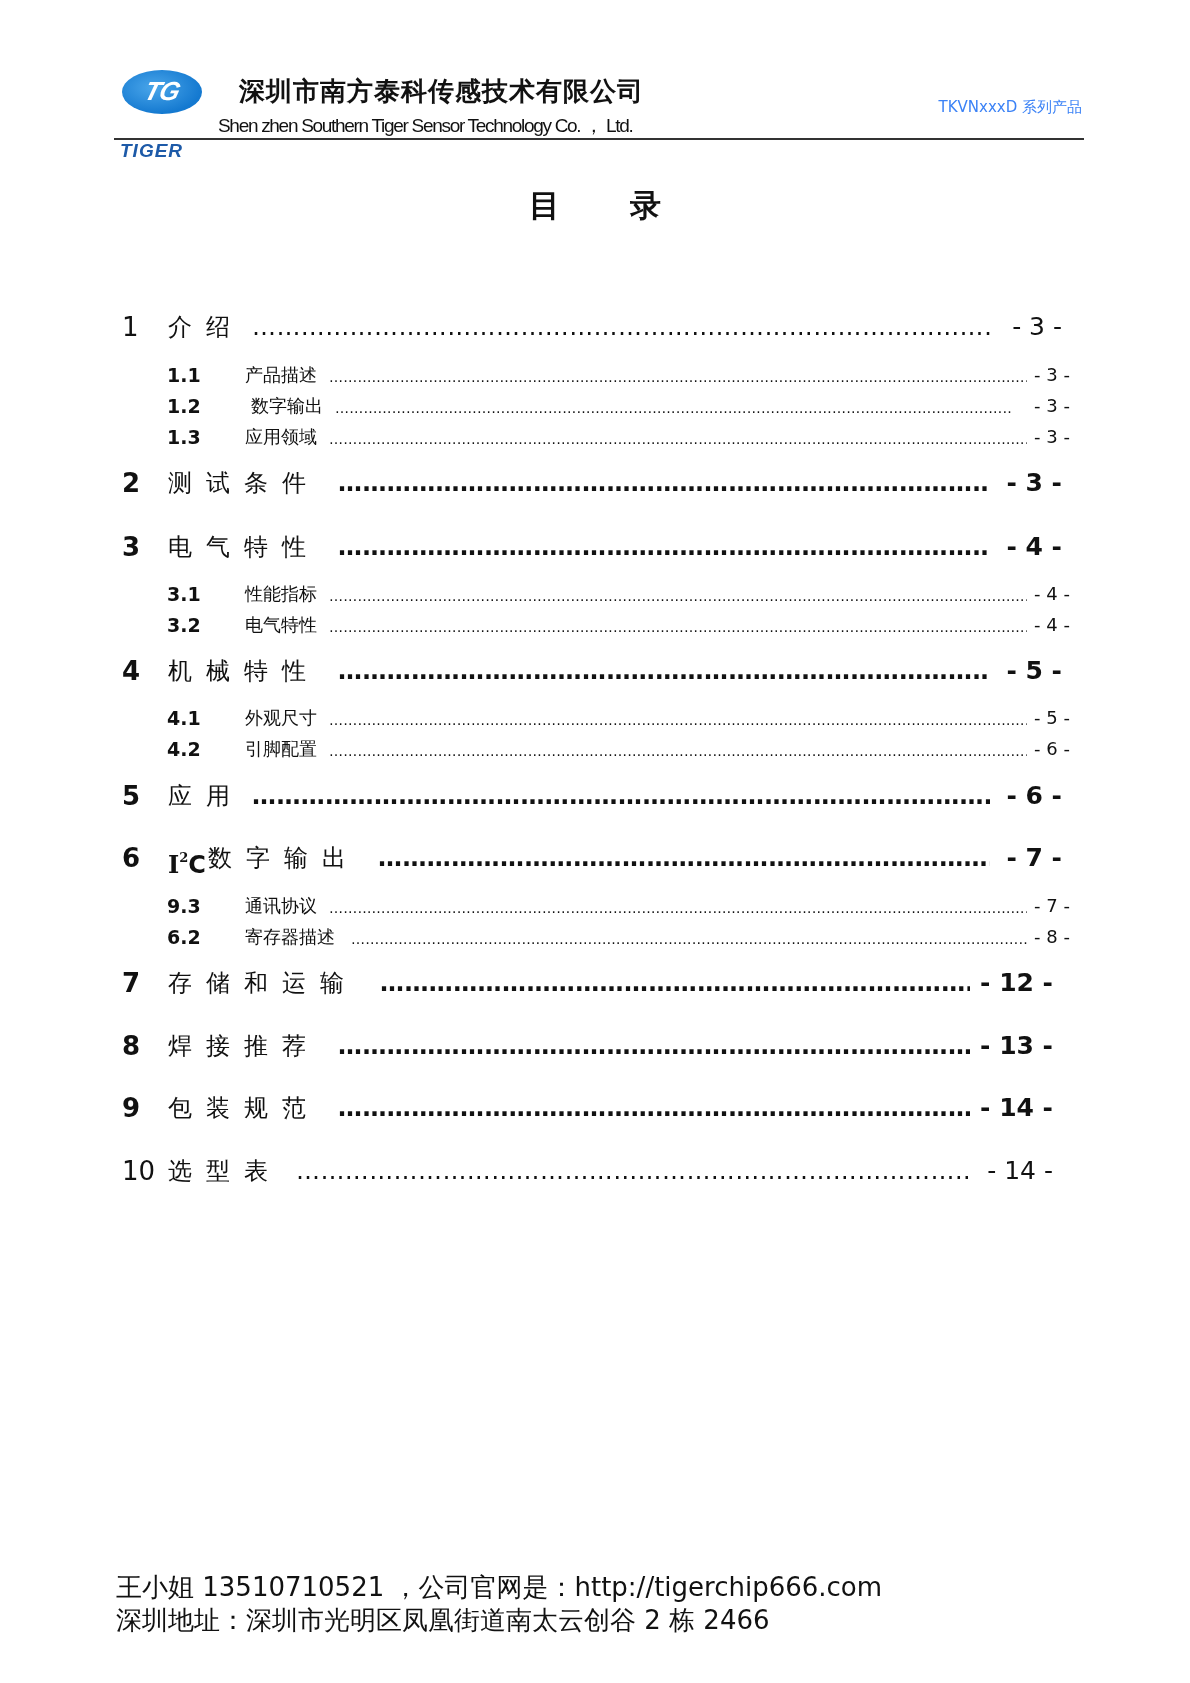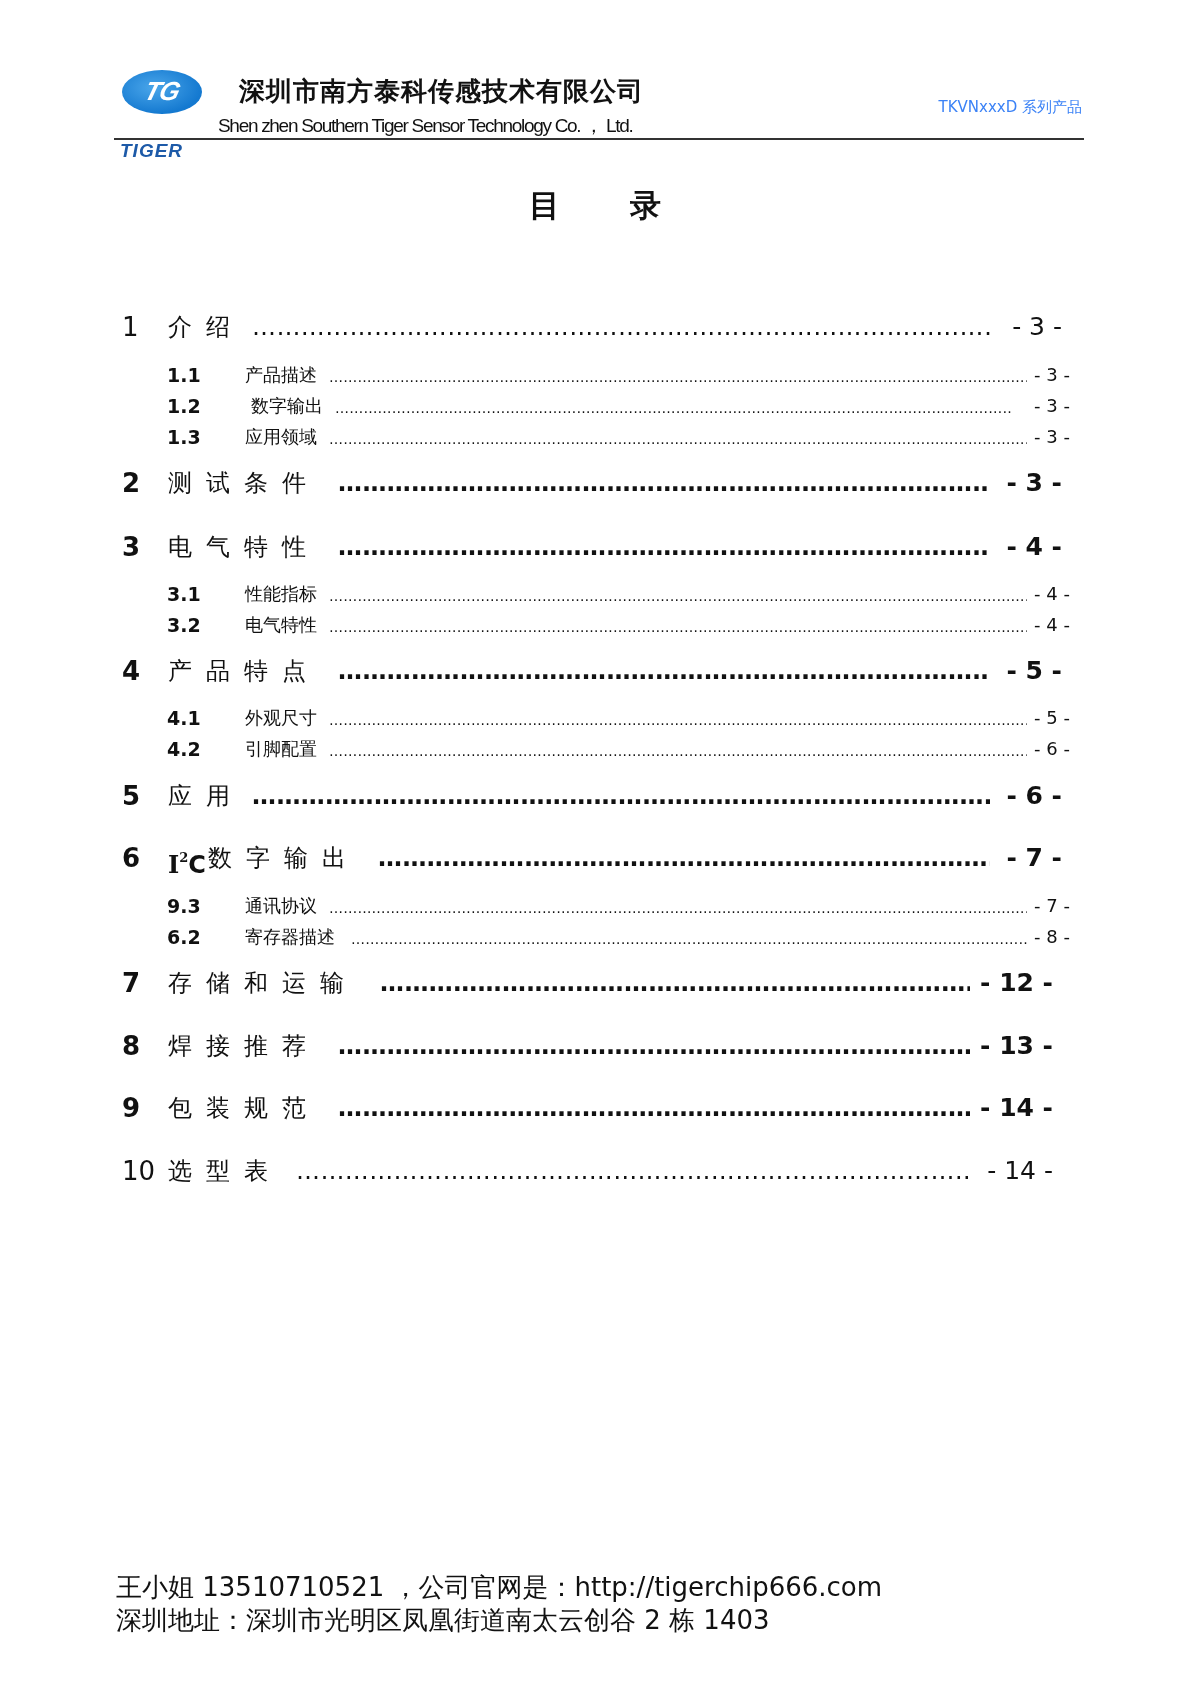--- a/index.html
+++ b/index.html
@@ -136,21 +136,21 @@
 </div>
 <div class="row sub" style="top:605px">
   <span class="num">3.2</span>
   <span class="label">电气特性</span>
   <span class="dots" style="left:329px;width:698px">……………………………………………………………………………………………………………………………………………………………………</span>
   <span class="page" style="right:120px">- 4 -</span>
 </div>
 
 <div class="row chap" style="top:651px">
   <span class="num">4</span>
-  <span class="label">产品特点</span>
+  <span class="label">机械特性</span>
   <span class="dots" style="left:338px;width:652px">…………………………………………………………………………………………………………………………………</span>
   <span class="page" style="right:128px">- 5 -</span>
 </div>
 <div class="row sub" style="top:698px">
   <span class="num">4.1</span>
   <span class="label">外观尺寸</span>
   <span class="dots" style="left:329px;width:698px">……………………………………………………………………………………………………………………………………………………………………</span>
   <span class="page" style="right:120px">- 5 -</span>
 </div>
 <div class="row sub" style="top:729px">
@@ -209,13 +209,13 @@
 </div>
 
 <div class="row chap light" style="top:1151px">
   <span class="num" style="letter-spacing:0">10</span>
   <span class="label">选型表</span>
   <span class="dots" style="left:296px;width:674px">…………………………………………………………………………………………………………………………………</span>
   <span class="page" style="right:137px">- 14 -</span>
 </div>
 
 <div class="abs footer" style="top:1570px">王小姐 13510710521 ，公司官网是：http://tigerchip666.com</div>
-<div class="abs footer" style="top:1603px">深圳地址：深圳市光明区凤凰街道南太云创谷 2 栋 1403</div>
+<div class="abs footer" style="top:1603px">深圳地址：深圳市光明区凤凰街道南太云创谷 2 栋 2466</div>
 
 </body></html>

